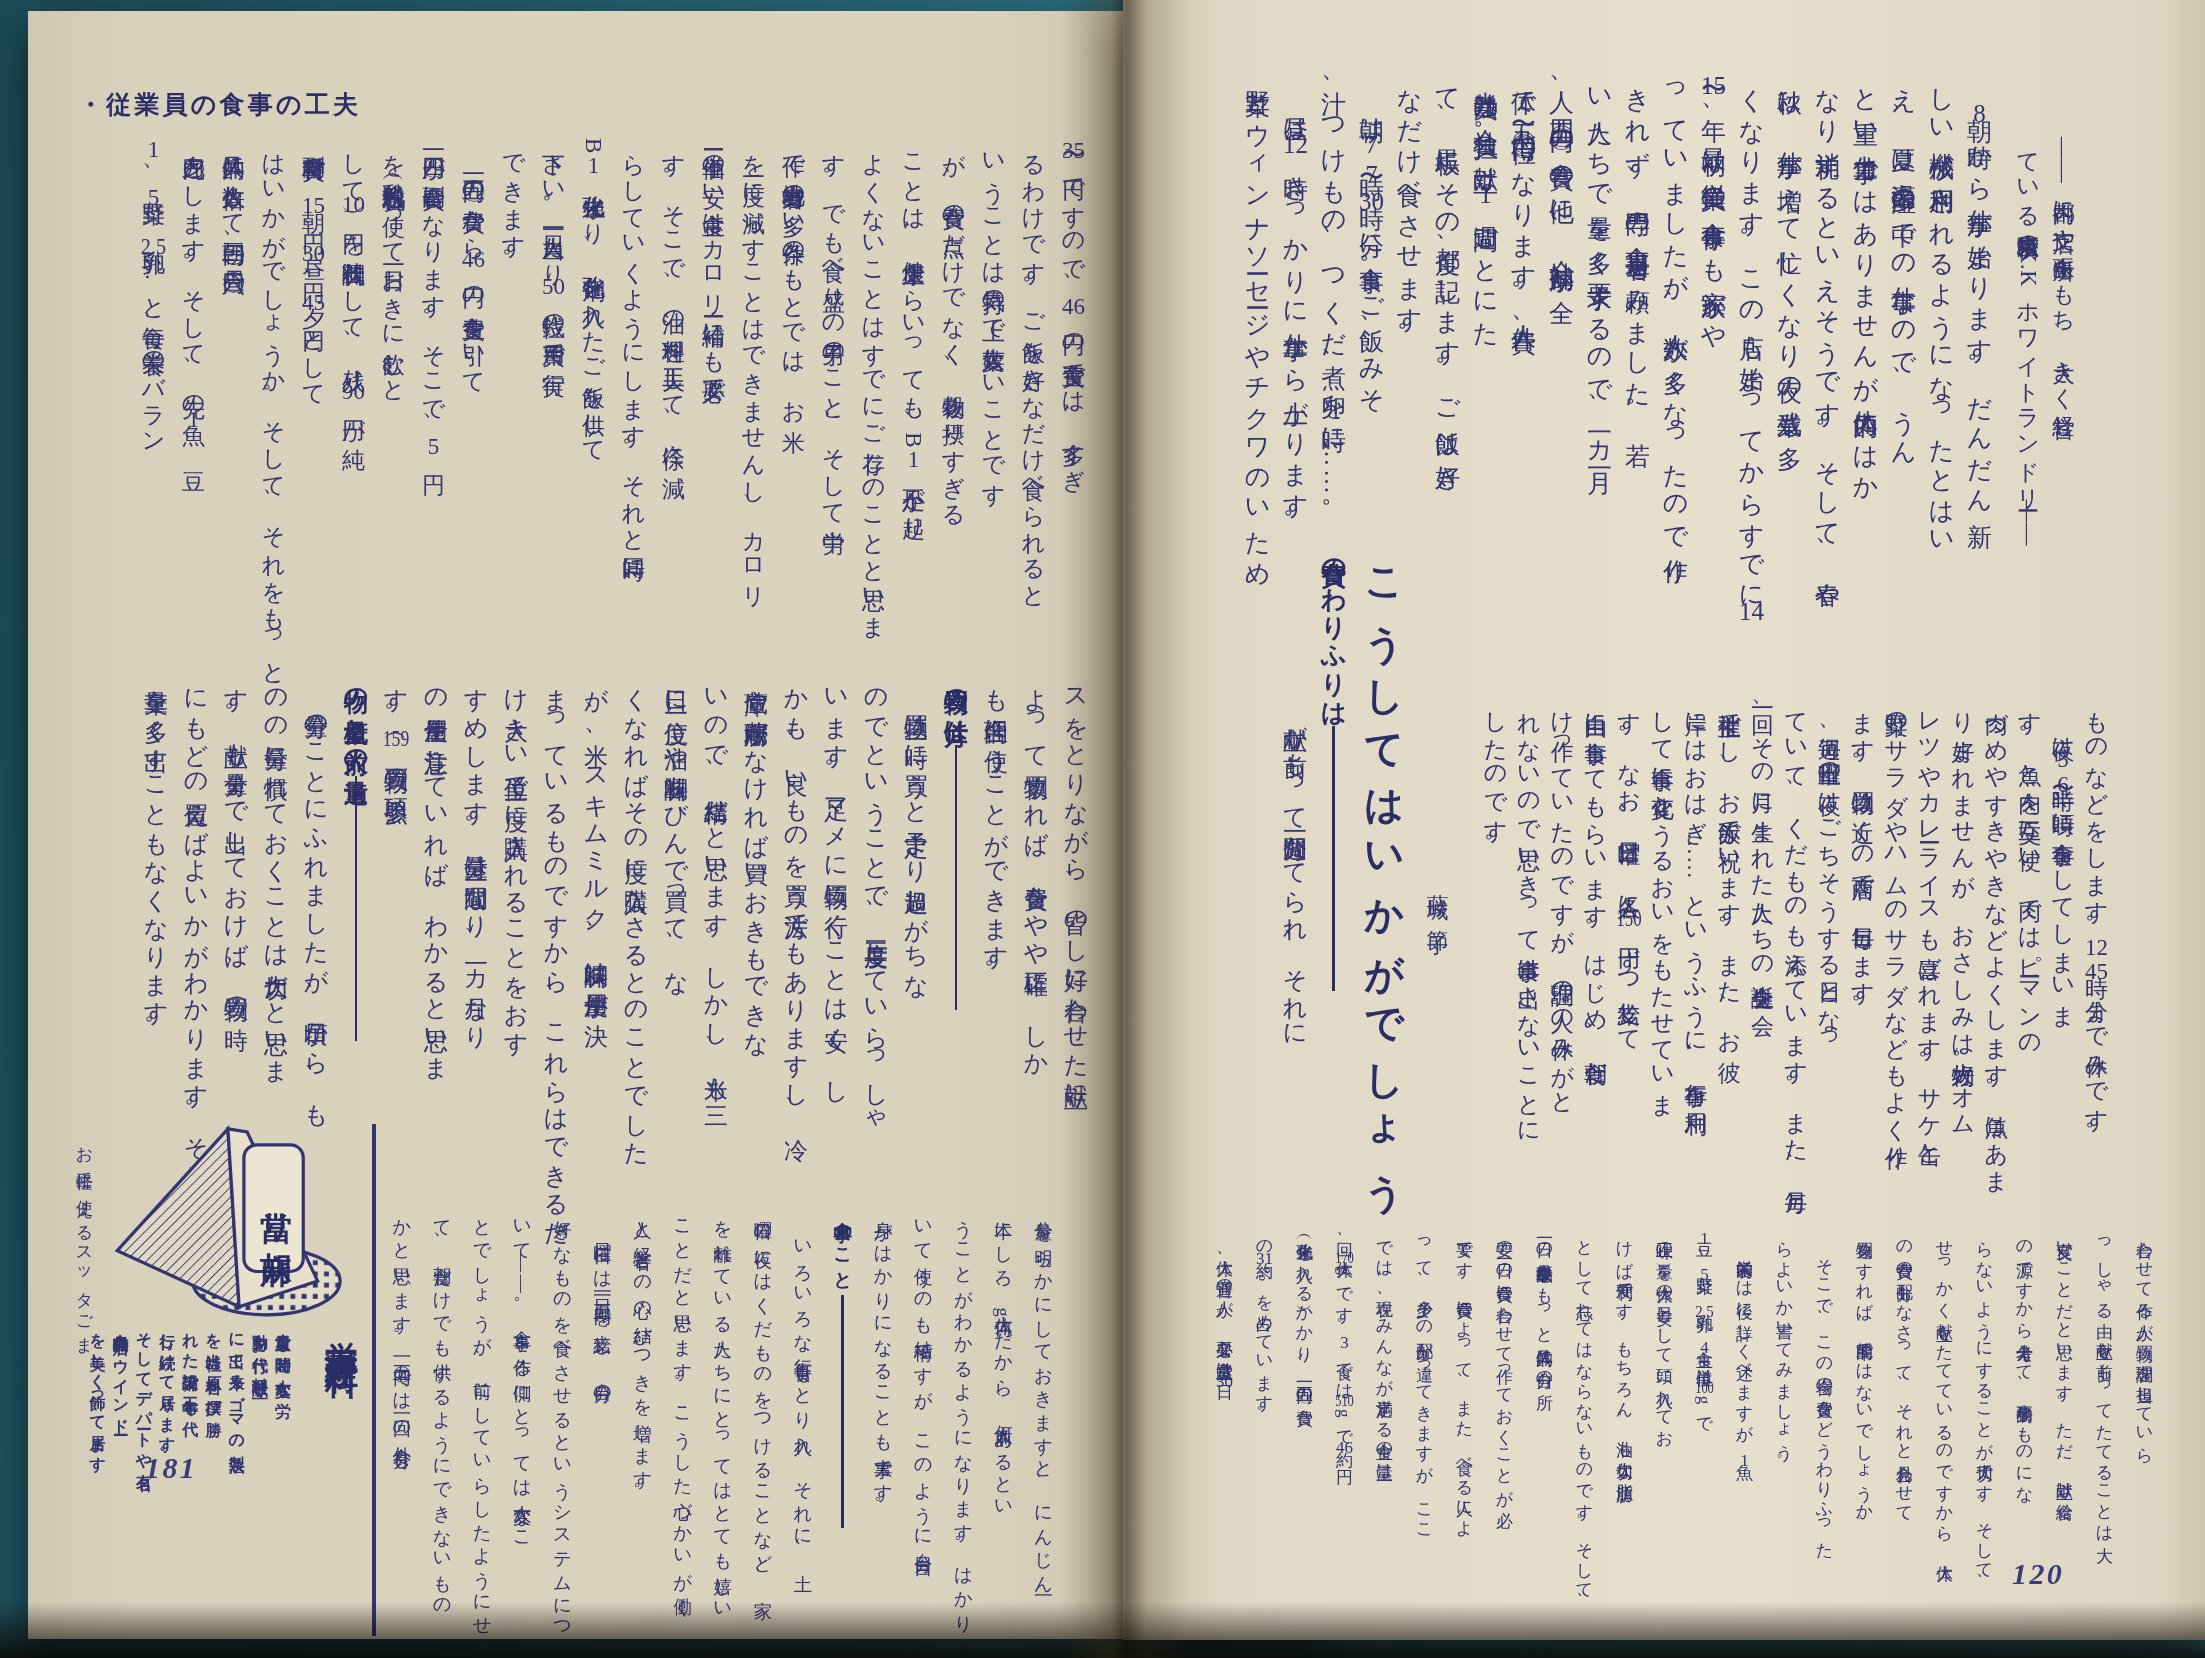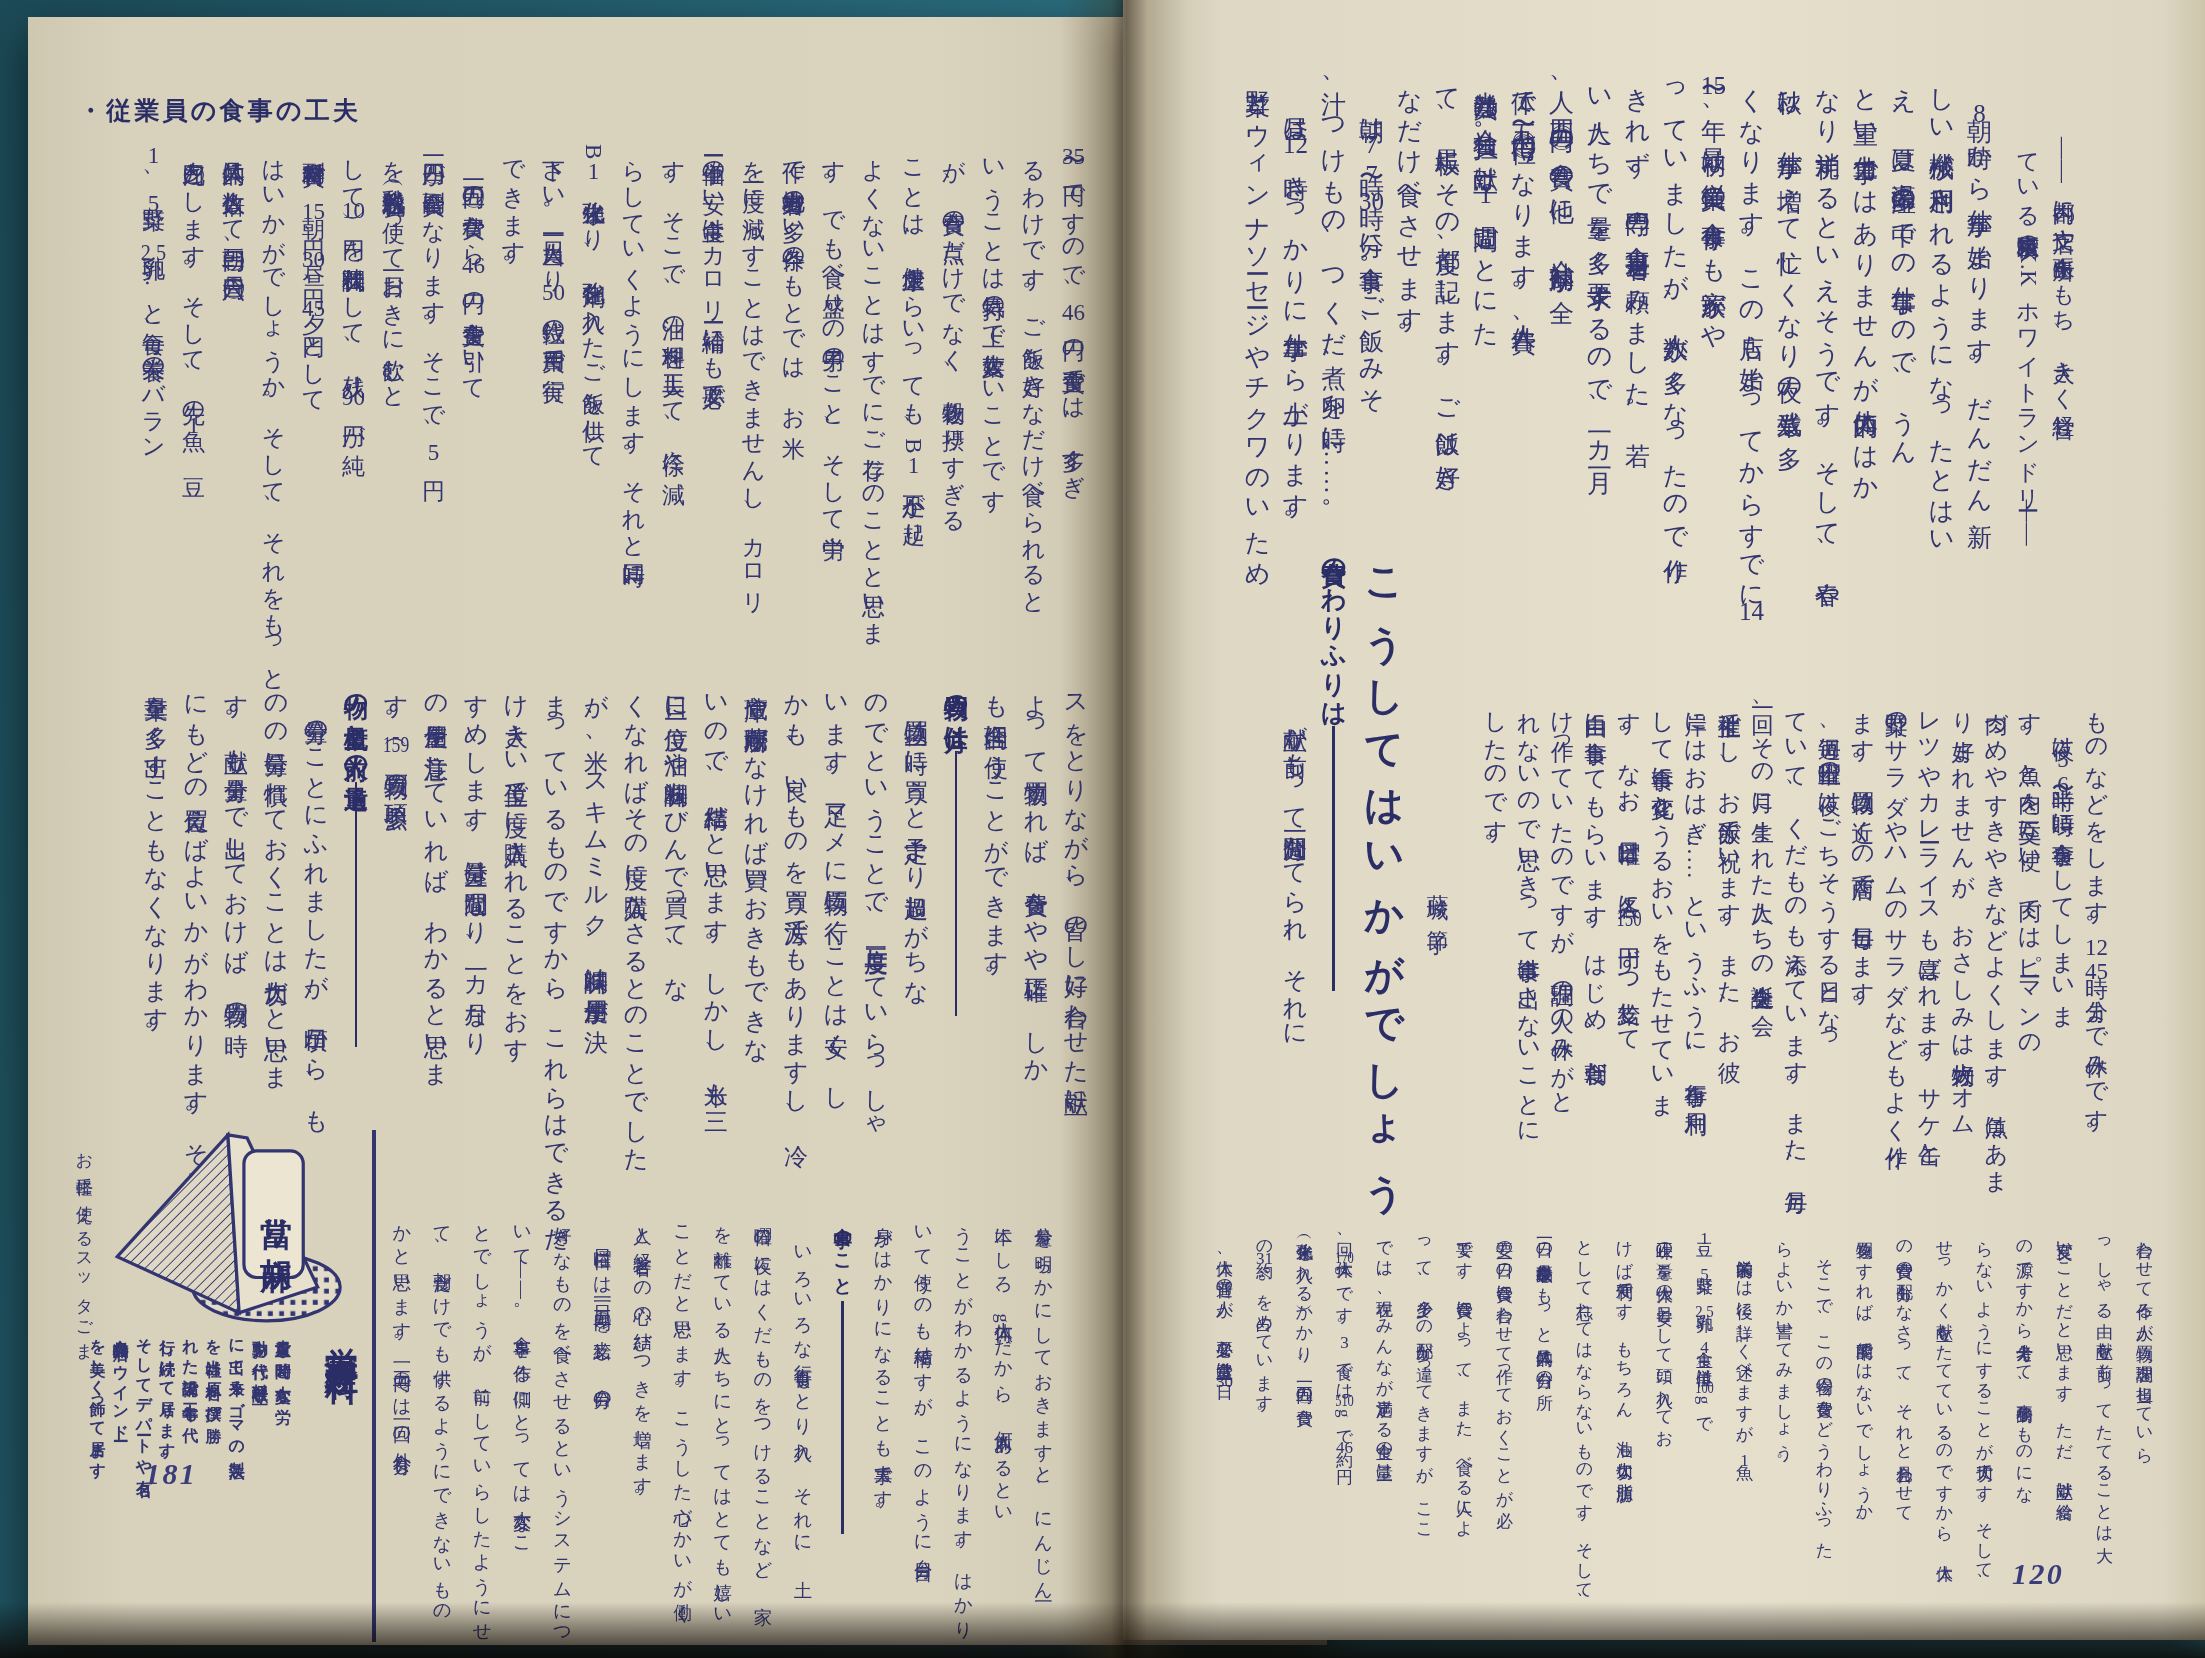--- a/index.html
+++ b/index.html
@@ -2,21 +2,21 @@
 <html style="font-size:13px"><head>
 <meta charset="utf-8">
 <style>
   html,body{margin:0;padding:0;background:#0d2830;}
   .stage{position:relative;width:2205px;height:1658px;overflow:hidden;
          background:linear-gradient(100deg,#1c4a57 0%,#2b6e80 45%,#3e97ad 100%);
          font-family:"Liberation Serif","DejaVu Serif",serif;}
   .bed-shadow{position:absolute;left:0;bottom:0;width:100%;height:56px;
          background:linear-gradient(rgba(10,5,0,0),rgba(10,5,0,.85));}
   .page{position:absolute;color:#32356f;}
-  .page.left{left:28px;top:17px;width:1299px;height:1628px;
+  .page.left{left:28px;top:11px;width:1299px;height:1628px;
          background:linear-gradient(90deg,#cfc8b1 0%,#d8d1bc 8%,#dad3be 70%,#c4bca4 100%);
          box-shadow:0 17.6px 44px rgba(0,0,0,.55);}
   .page.right{left:1123px;top:0;width:1083px;height:1640px;
          background:linear-gradient(90deg,#c3bba2 0%,#ded8c4 9%,#e5dfcc 55%,#ddd6c2 96%,#cdc5ab 100%);
          box-shadow:0 17.6px 44px rgba(0,0,0,.55);}
   .gutter{position:absolute;left:1060px;top:0;width:128px;height:1658px;z-index:6;pointer-events:none;
          background:linear-gradient(90deg,rgba(60,45,20,0) 0%,rgba(70,52,24,.30) 40%,rgba(25,14,4,.50) 52%,rgba(70,52,24,.18) 68%,rgba(60,45,20,0) 100%);}
   
   .band{position:absolute;writing-mode:vertical-rl;text-orientation:mixed;line-height:1;}
   .vcol{display:block;white-space:nowrap;}

